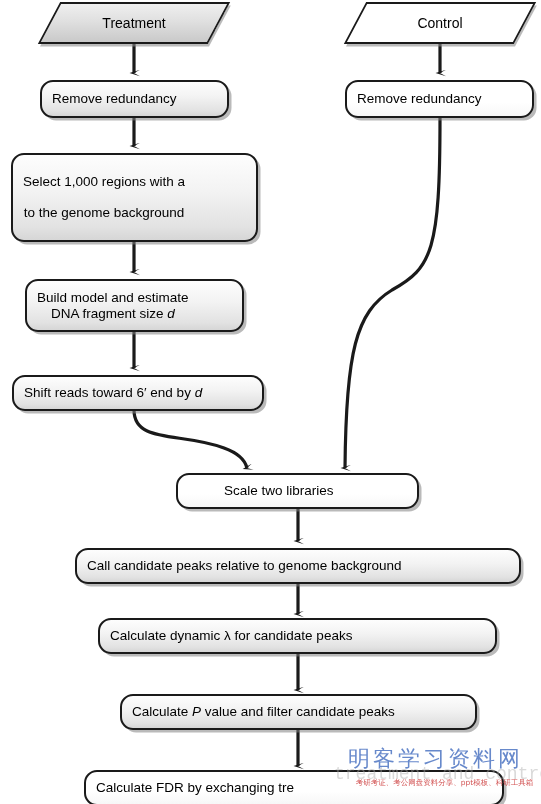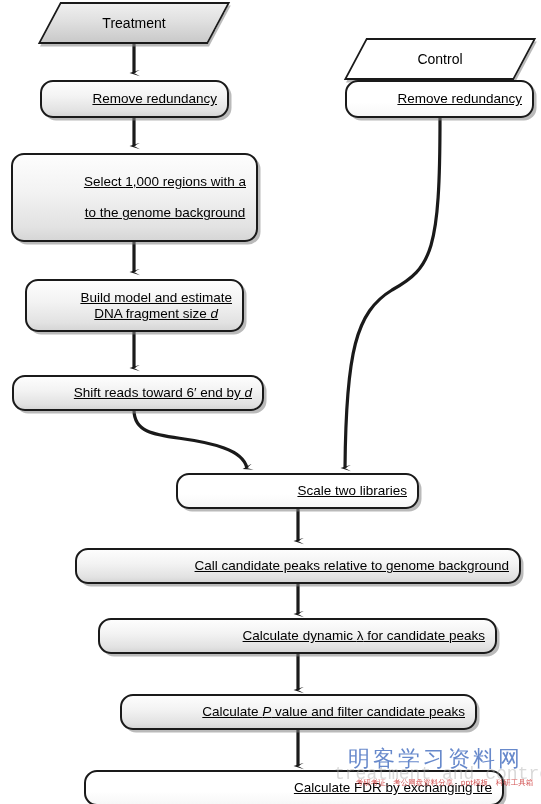--- a/index.html
+++ b/index.html
@@ -25,25 +25,24 @@
     width: 541px;
     height: 804px;
     pointer-events: none;
   }
   
   .node {
     position: absolute;
     box-sizing: border-box;
     display: flex;
     align-items: center;
-    justify-content: flex-end;
+    justify-content: flex-start;
     text-align: center;
     color: #000000;
     line-height: 1.18;
-    text-decoration: underline;
   }
   .rbox {
     border: 2.5px solid #1a1a1a;
     border-radius: 13px;
     background: linear-gradient(to bottom, #fdfdfd 0%, #f3f3f3 42%, #e2e2e2 85%, #d6d6d6 100%);
     box-shadow: 3px 3px 0 -0.5px rgba(130,130,130,0.55);
     font-size: 13.5px;
   }
   .rbox.plainwhite {
     background: linear-gradient(to bottom, #ffffff 0%, #ffffff 60%, #f7f7f7 100%);
@@ -161,21 +160,21 @@
 
       <line x1="298" y1="729" x2="298" y2="766" marker-end="url(#vhead)"></line>
     </g>
   </svg>
 
   <div class="para treat" style="left:49px; top:2px;">
     <div class="skewed"></div>
     <div class="plabel">Treatment</div>
   </div>
 
-  <div class="para ctrl" style="left:355px; top:2px;margin-top:36px;">
+  <div class="para ctrl" style="left:355px; top:2px;">
     <div class="skewed"></div>
     <div class="plabel">Control</div>
   </div>
 
   <div class="node rbox" style="left:40px; top:80px; width:189px; height:38px;">
     <span class="txt">Remove redundancy</span>
   </div>
 
   <div class="node rbox plainwhite" style="left:345px; top:80px; width:189px; height:38px;">
     <span class="txt">Remove redundancy</span>

